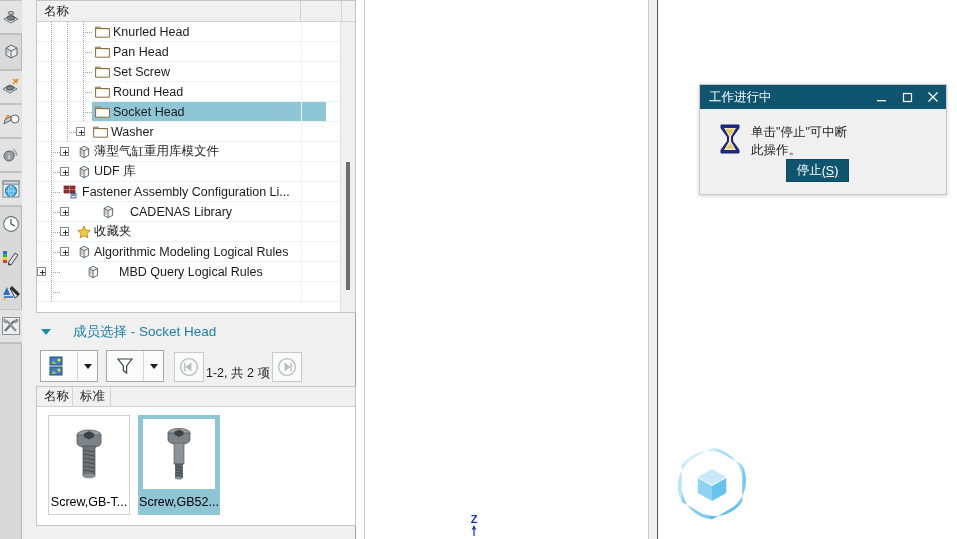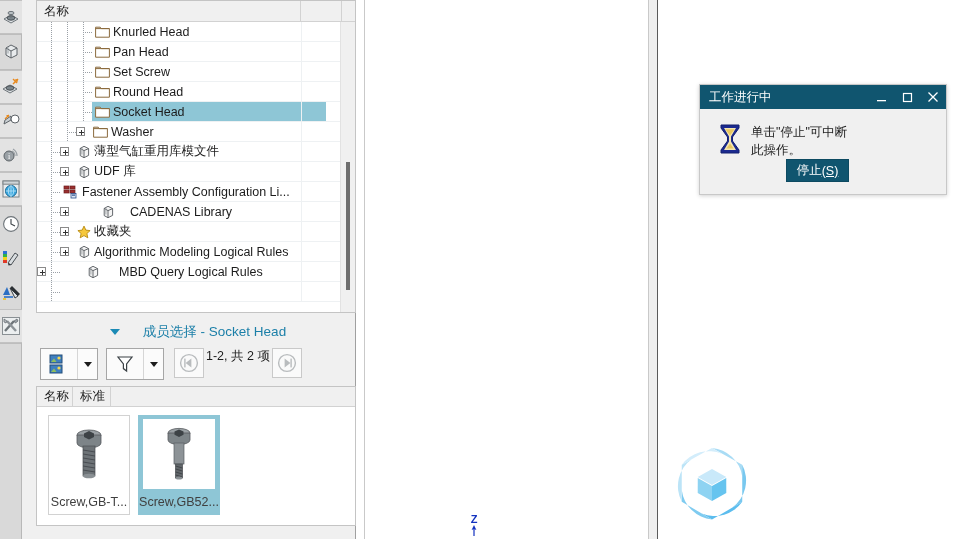--- a/index.html
+++ b/index.html
@@ -115,28 +115,27 @@
     background: #6e6e6e;
   }
 
   
   .member {
     position: absolute; left: 14px; top: 322px; width: 320px; bottom: 0;
   }
   .member-title {
     display:flex; align-items:center; gap:22px; height:20px;
     padding-left: 4px;
-    justify-content: center;
   }
   .tri-wrap { width:11px; height:11px; display:flex; align-items:center; justify-content:center;}
   .tri-dn { width:0;height:0;border-left:5px solid transparent;border-right:5px solid transparent;border-top:6px solid #1b8ab5;}
   .member-title .mt-text { font-size: 13.5px; color:#1b7fa8; }
 
   .member-toolbar {
-    display:flex; align-items:flex-start; gap:0; margin-top: 6px; padding-left: 4px; height: 34px;
+    display:flex; align-items:flex-end; gap:0; margin-top: 6px; padding-left: 4px; height: 34px;
   }
   .tb-combo {
     display:flex; align-items:center; height: 32px;
     border: 1px solid #a6a6a6; background:#fbfbfb;
   }
   .tb-combo .ic { width: 36px; display:flex;align-items:center;justify-content:center; }
   .tb-combo .arrow { width: 20px; display:flex;align-items:center;justify-content:center;
                      border-left: 1px solid #d6d6d6; height:100%; }
   .caret { width:0;height:0;border-left:4px solid transparent;border-right:4px solid transparent;border-top:5px solid #1c1c1c; }
   .tb-combo2 { margin-left: 8px; }
@@ -159,21 +158,21 @@
 
   .thumbs { display:flex; gap: 8px; padding: 8px 0 0 11px; }
   .thumb-card {
     width: 82px; height: 100px; border:1px solid #d2d2d2; background:#fff;
     display:flex; flex-direction:column; align-items:center;
   }
   .thumb-card.sel { background:#8ec6d6; border-color:#8ec6d6; }
   .thumb-img { width: 72px; height: 70px; background:#fff; margin-top:3px;
                display:flex; align-items:center; justify-content:center; }
   .thumb-card.sel .thumb-img { border:0; }
-  .thumb-lbl { font-size: 12.5px; color:#404040; margin-top: 6px; white-space:nowrap; }
+  .thumb-lbl { font-size: 12.5px; color:#000000; margin-top: 6px; white-space:nowrap; }
 
   
   .mid-panel {
     position:absolute; left: 364px; top: 0; width: 285px; height: 539px;
     background:#ffffff; border-left:1px solid #c9c9c9; border-right:1px solid #c9c9c9;
   }
   .divider-strip {
     position:absolute; left: 649px; top: 0; width: 9px; height: 539px; background:#efefef;
     border-right: 1px solid #5a5a5a;
   }

